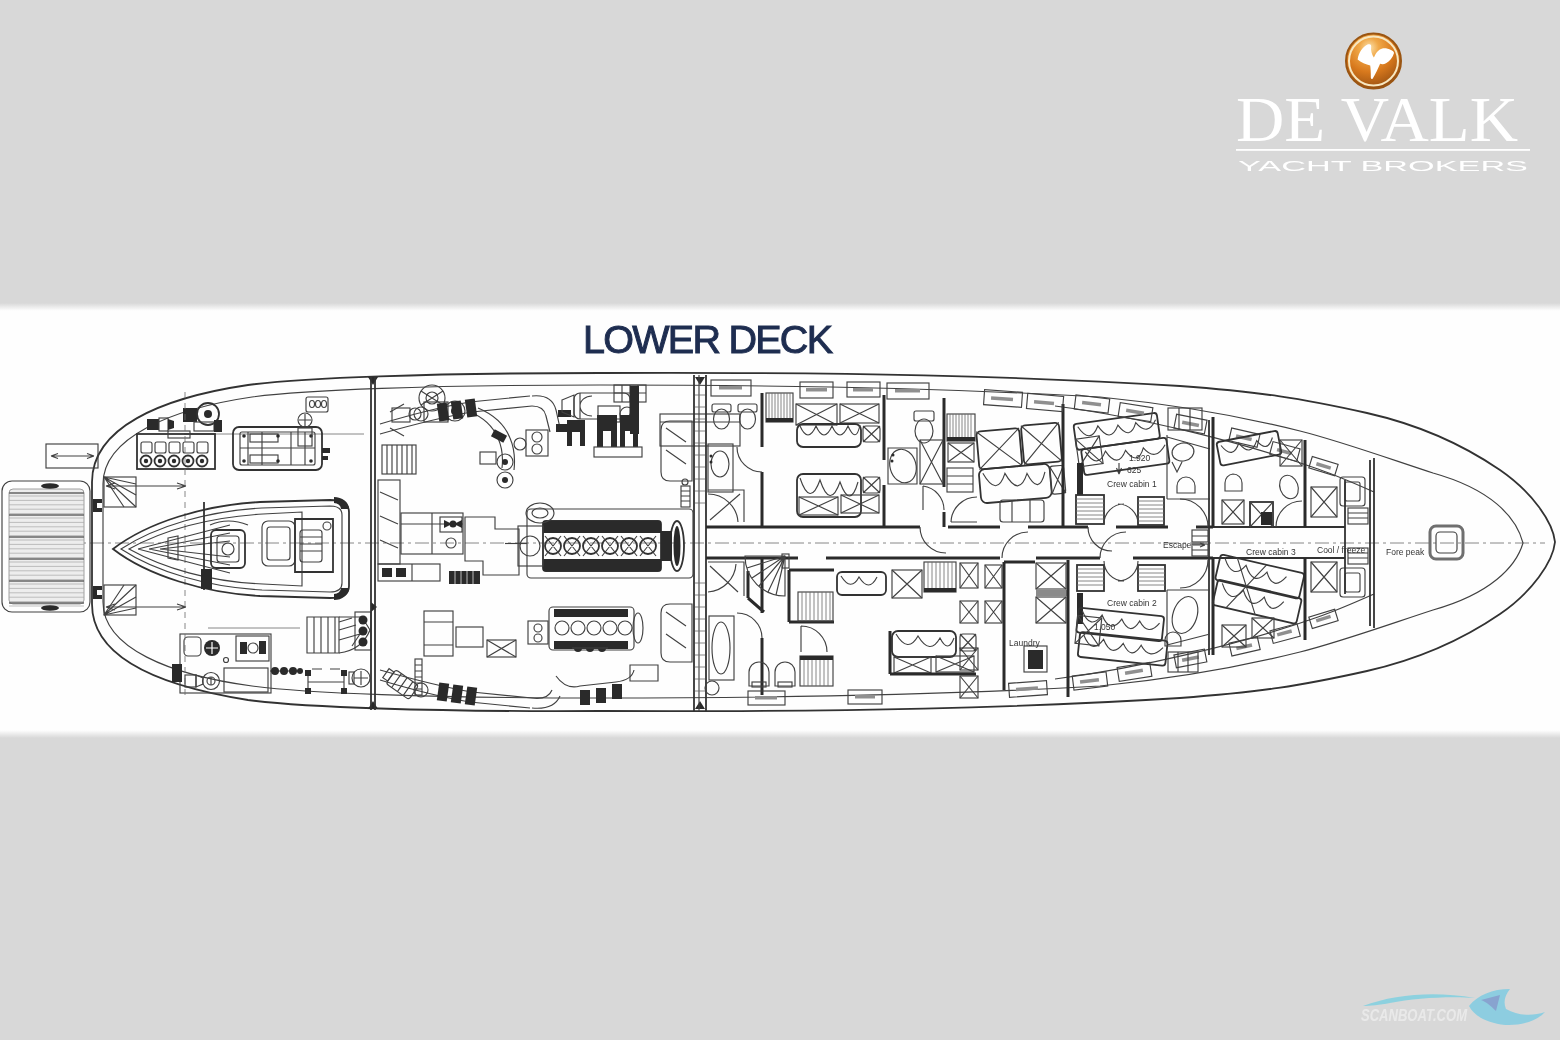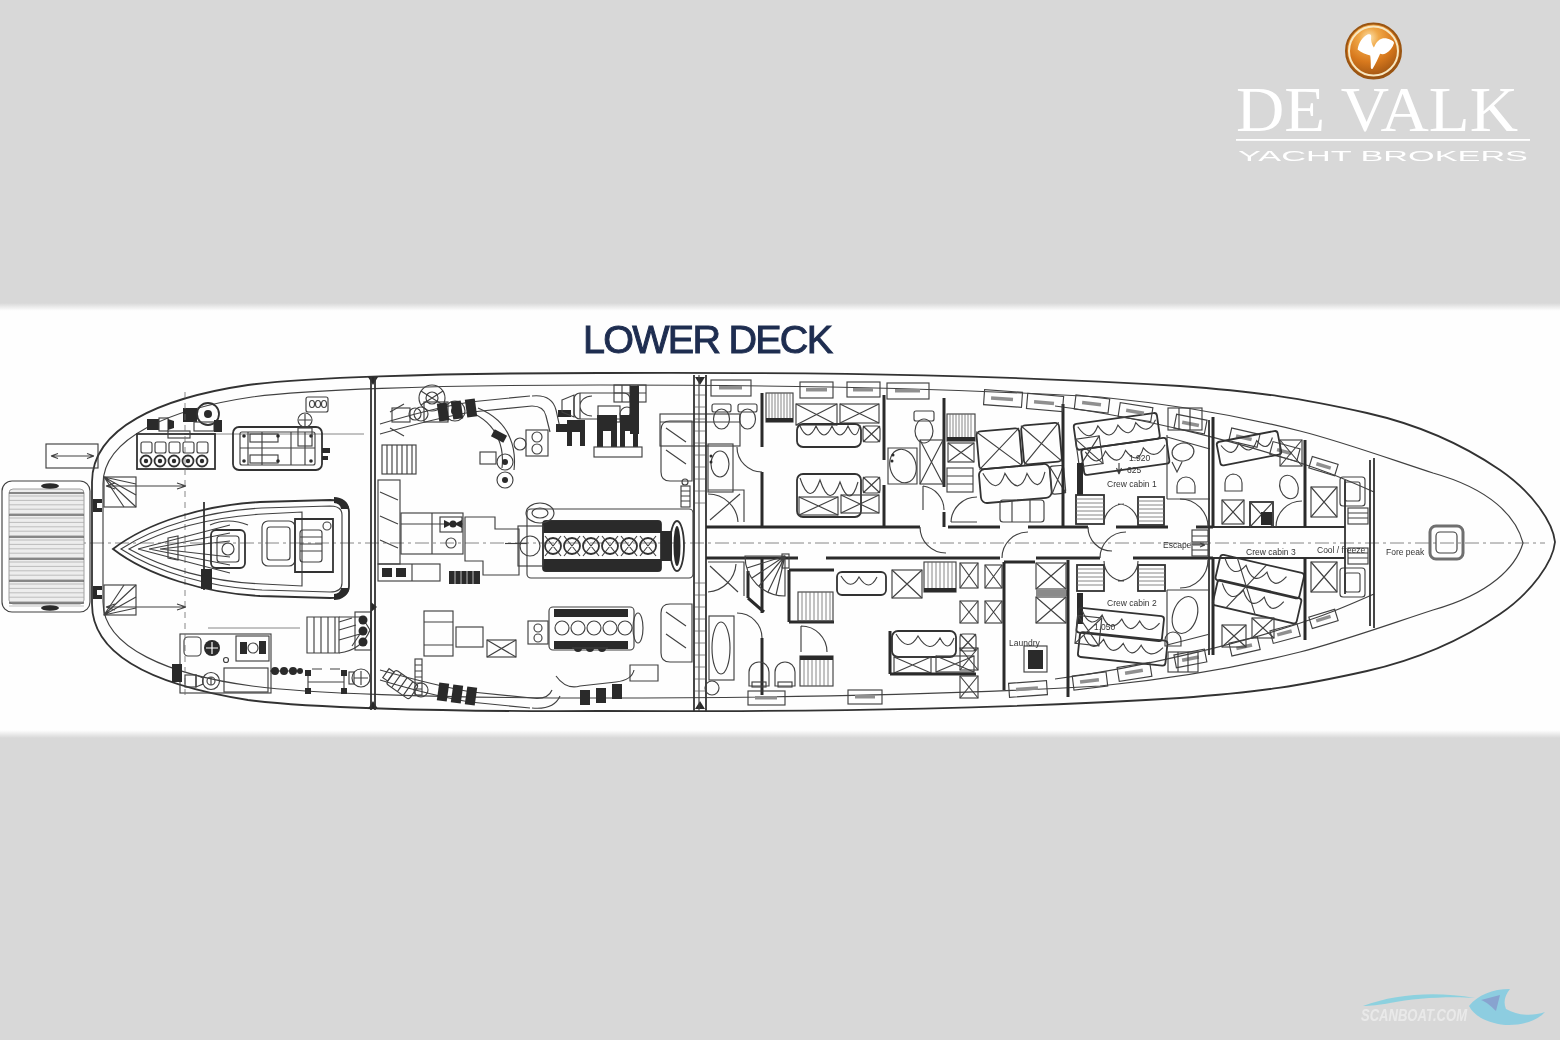--- a/index.html
+++ b/index.html
@@ -959,21 +959,21 @@
 <text class="lbl" x="1386" y="555">Fore peak</text>
 <text class="lbl" x="1129" y="461">1.920</text>
 <text class="lbl" x="1127" y="473">625</text>
 <text class="lbl" x="1094" y="630">1.050</text>
 <text class="lbl" x="1009" y="646">Laundry</text>
 
 <rect x="1430" y="526" width="33" height="33" rx="6" fill="none" stroke="#6f6f6f" stroke-width="3"></rect>
 <rect class="w1" x="1436" y="532" width="21" height="21" rx="4"></rect>
 </svg>
 
-<div style="position:absolute;left:1180px;top:0;width:380px;height:200px;">
+<div style="position:absolute;left:1180px;top:10px;width:380px;height:200px;">
 <svg width="380" height="200" viewBox="0 0 380 200">
 <defs>
 <radialGradient id="orb2" cx="42%" cy="26%" r="80%">
 <stop offset="0%" stop-color="#fbe2ae"></stop>
 <stop offset="22%" stop-color="#f0a848"></stop>
 <stop offset="55%" stop-color="#d8791d"></stop>
 <stop offset="85%" stop-color="#a85a14"></stop>
 <stop offset="100%" stop-color="#7a3c0c"></stop>
 </radialGradient>
 </defs>

